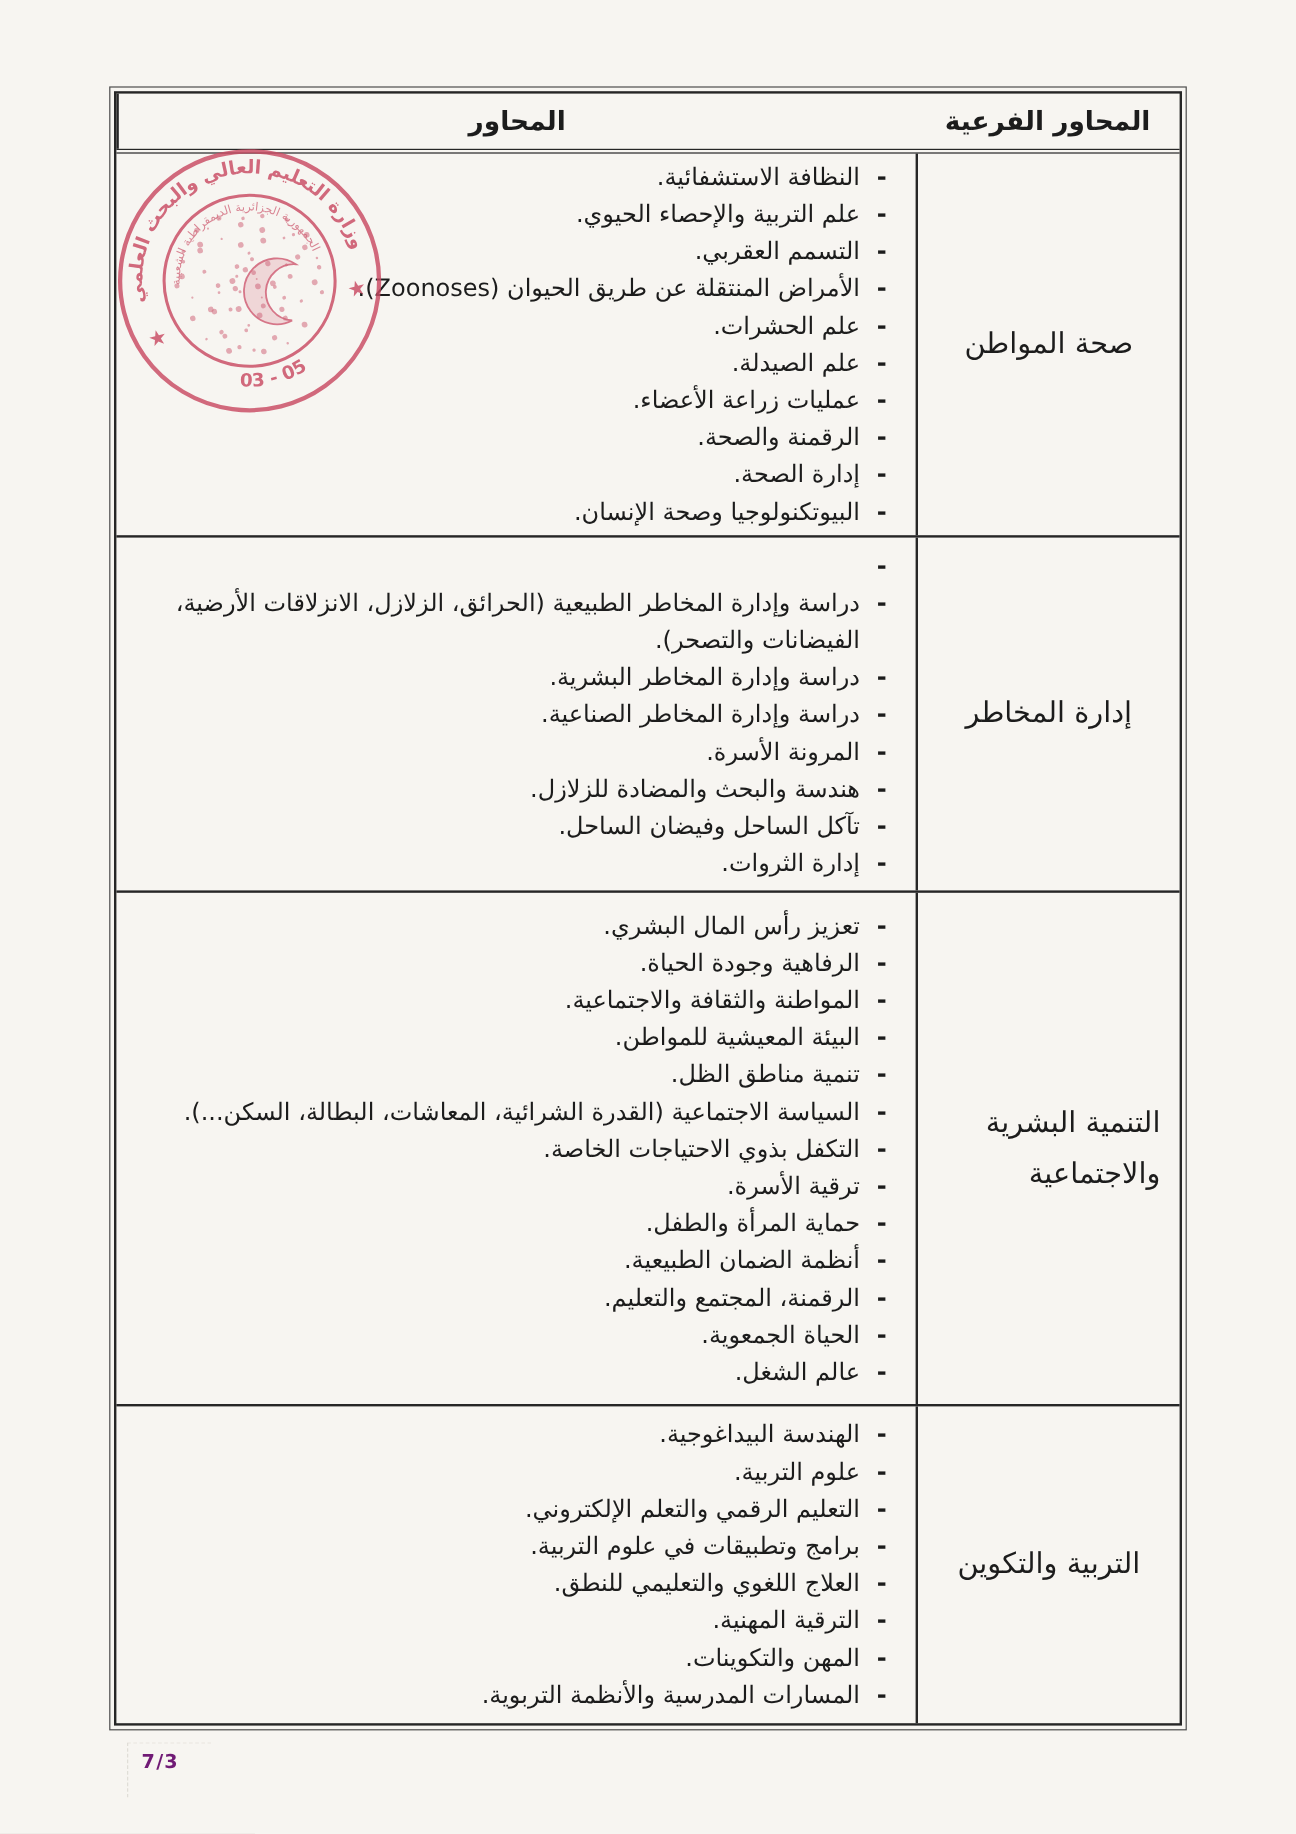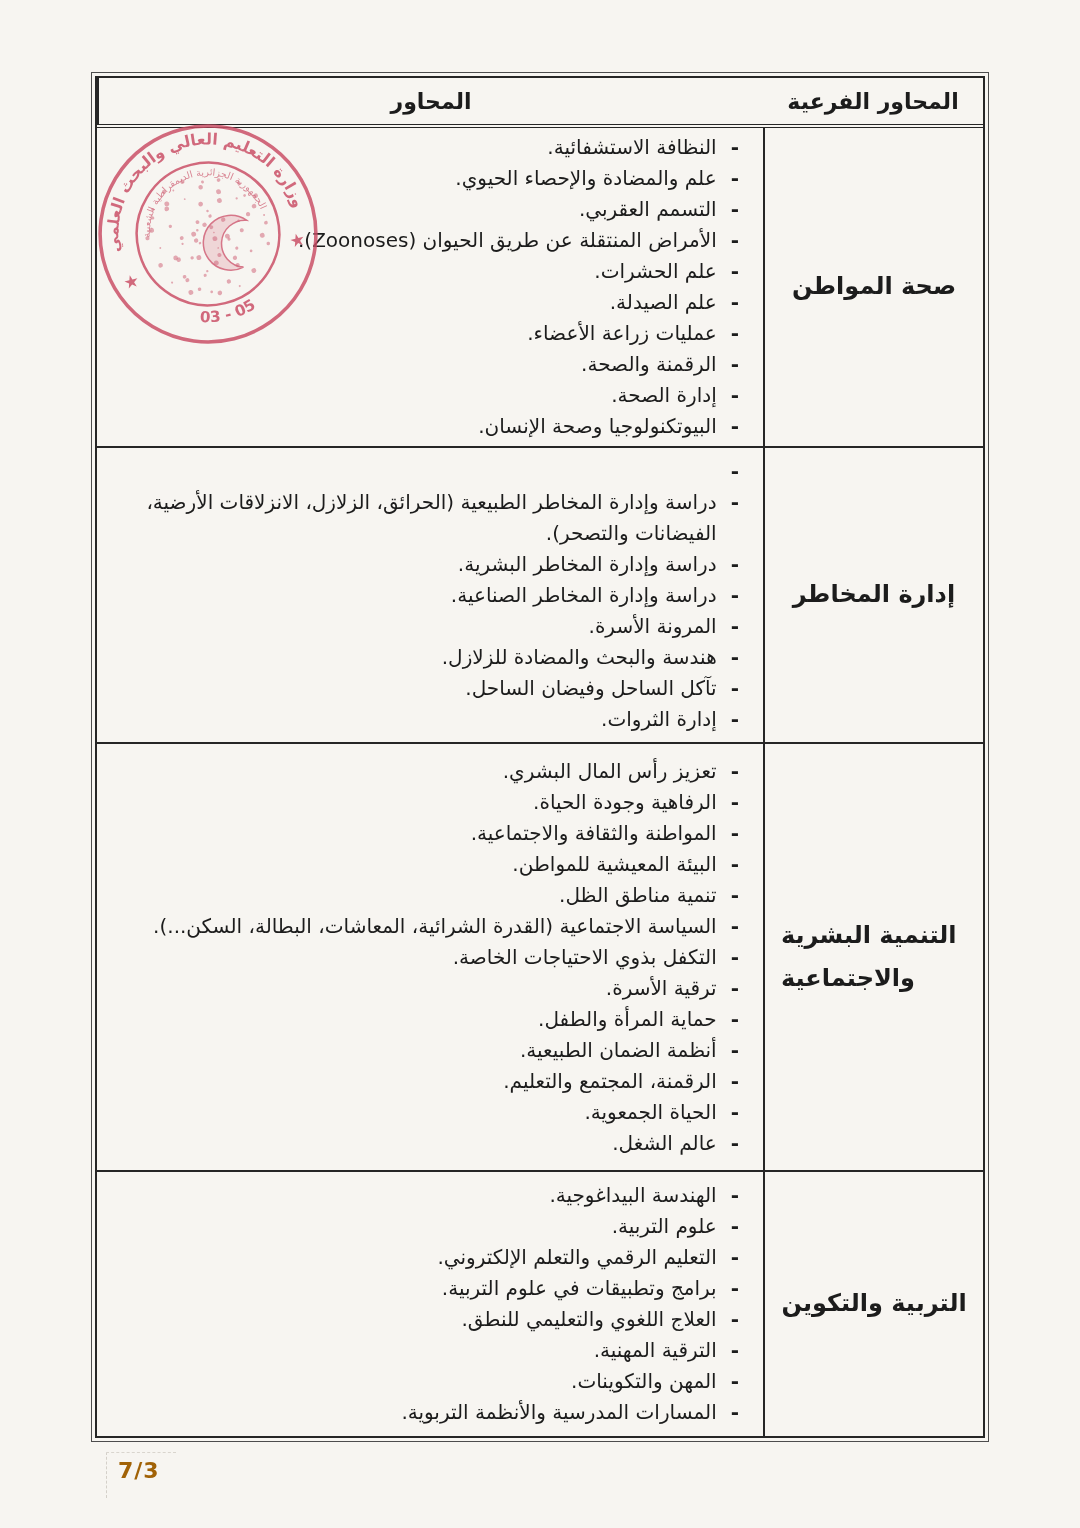--- a/index.html
+++ b/index.html
@@ -34,22 +34,22 @@
   .th-axis { border-left:2px solid #262626; }
   .trow { display:grid; grid-template-columns:220px 1fr; }
   .trow + .trow { border-top:2px solid #262626; }
   .r0 { height:318px; }
   .r1 { height:296px; }
   .r2 { height:428px; }
   .r3 { height:266px; }
   .cell-axis {
     border-left:2px solid #262626;
     display:flex; align-items:center; justify-content:center;
-    text-align:left;
-    font-weight:bold; font-size:24px; line-height:1.8;
+    text-align:right;
+    font-weight:normal; font-size:24px; line-height:1.8;
     padding:0 16px;
   }
   .cell-items {
     display:flex; flex-direction:column; justify-content:center;
     padding:4px 24px 4px 16px;
   }
   .item {
     display:flex; gap:14px; align-items:flex-start;
     font-size:20px; line-height:31px;
   }
@@ -59,21 +59,21 @@
   .stamp {
     position:absolute; left:94px; top:120px;
     width:228px; height:228px;
     transform:rotate(-14deg);
     opacity:0.82;
     pointer-events:none;
   }
   
   .page-num {
     position:absolute; left:118px; top:1458px;
-    font-size:22px; font-weight:bold; color:#a16207;
+    font-size:16px; font-weight:bold; color:#701a75;
     letter-spacing:1px;
   }
   .page-num-marks {
     position:absolute; left:106px; top:1452px;
     width:70px; height:46px;
     border-left:1px dashed #d4d0c9;
     border-top:1px dashed #d9d5ce;
   }
 </style>
 </head>
@@ -89,21 +89,21 @@
     <div id="tbody">
         <div class="trow r0">
           <div class="cell-axis">صحة المواطن</div>
           <div class="cell-items">
             <div class="item">
               <span class="dash">-</span>
               <span class="txt">النظافة الاستشفائية.</span>
             </div>
             <div class="item">
               <span class="dash">-</span>
-              <span class="txt">علم والمضادة والإحصاء الحيوي.</span>
+              <span class="txt">علم التربية والإحصاء الحيوي.</span>
             </div>
             <div class="item">
               <span class="dash">-</span>
               <span class="txt">التسمم العقربي.</span>
             </div>
             <div class="item">
               <span class="dash">-</span>
               <span class="txt">الأمراض المنتقلة عن طريق الحيوان (Zoonoses).</span>
             </div>
             <div class="item">

